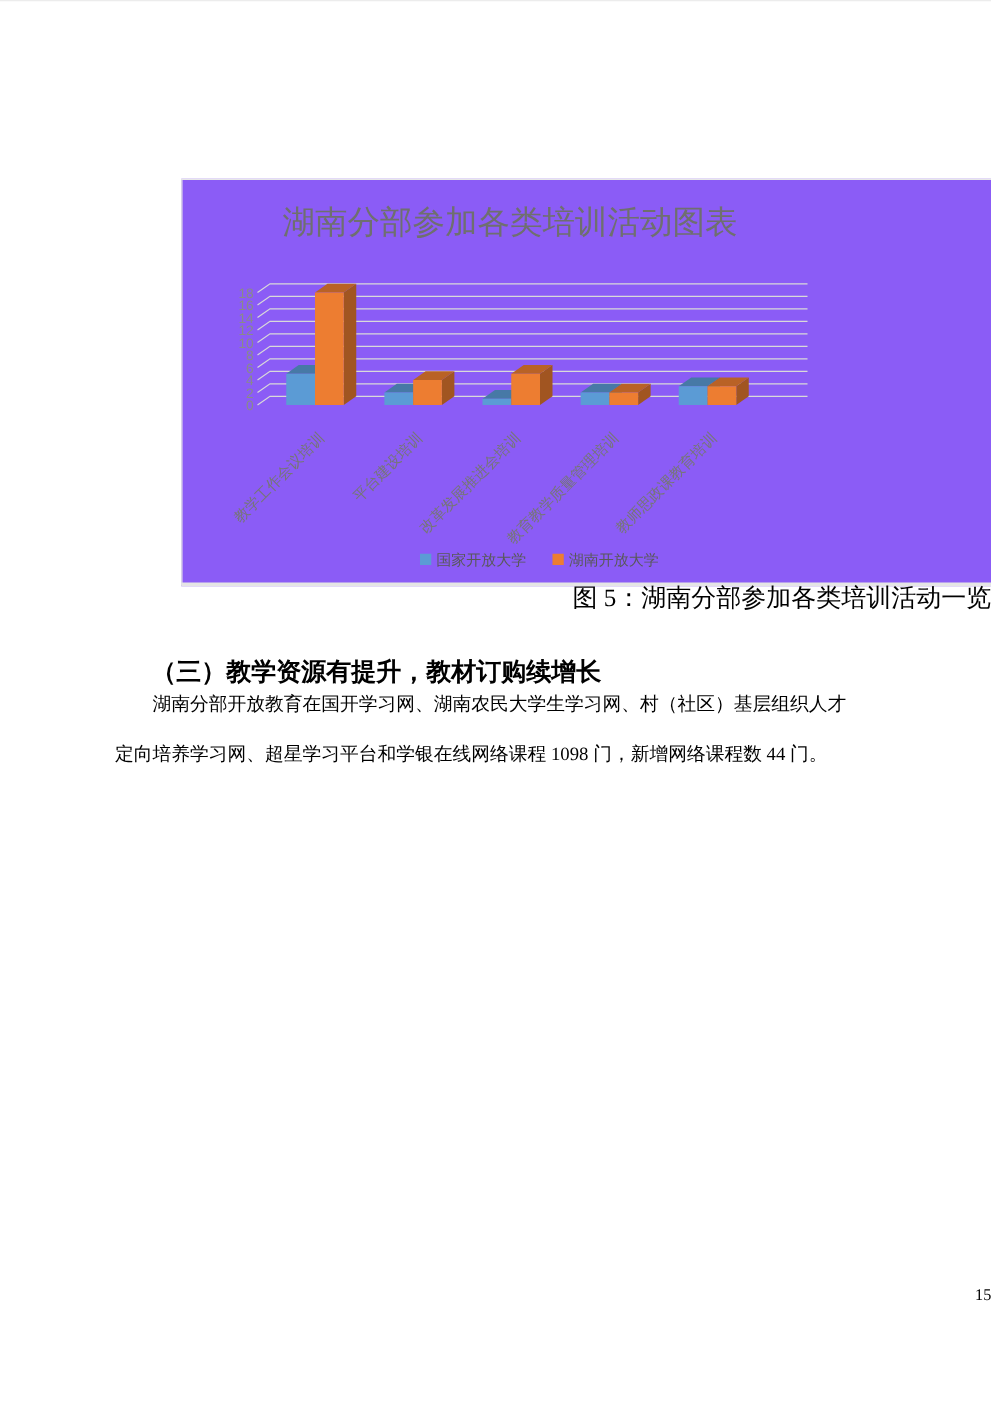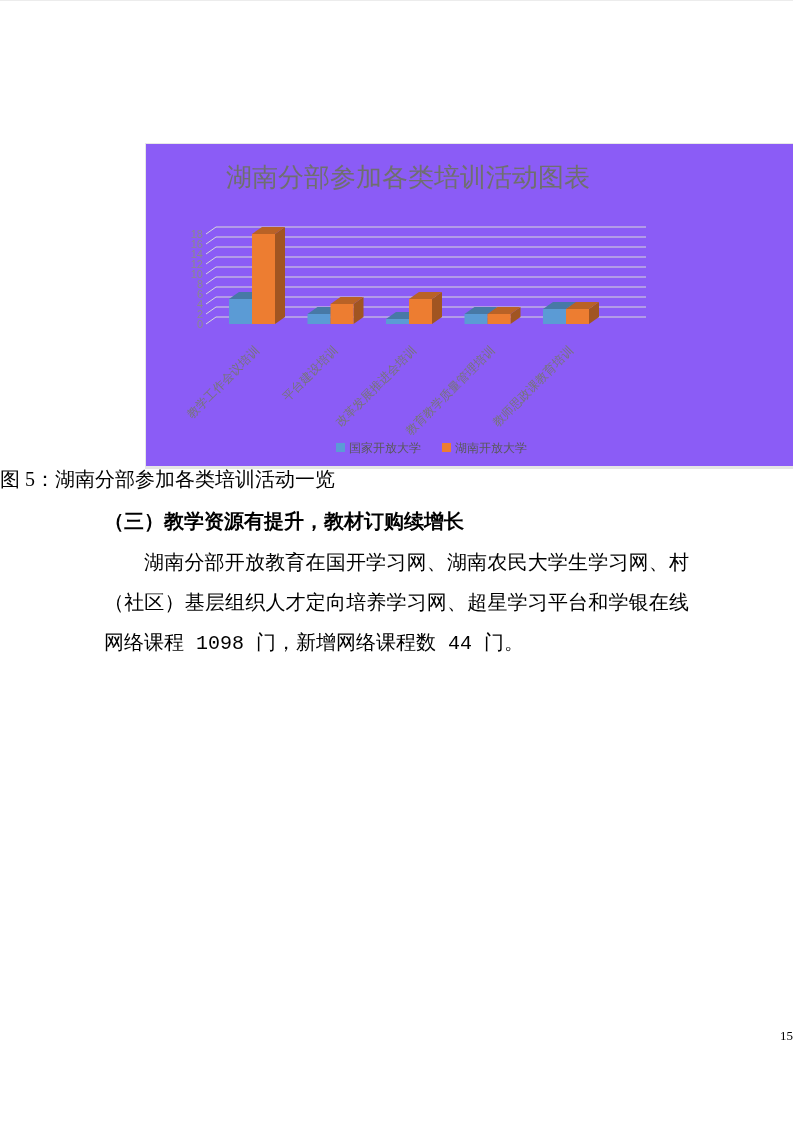--- a/index.html
+++ b/index.html
@@ -9,31 +9,30 @@
   }
   .page{position:absolute;inset:0;border-top:1px solid #ececec;box-sizing:border-box;background:#fff;}
   .chart-frame{
     position:absolute;left:145px;top:142px;width:654px;height:326px;
     box-sizing:border-box;background:#8b5cf6;
     border:1px solid #e7e7e7;border-right:2px solid #eaeaea;border-bottom:3px solid #e5e5e5;
   }
   .chart-frame svg{display:block;font-family:"Liberation Sans","DejaVu Sans",sans-serif;}
   .caption{
     position:absolute;top:464px;left:0;width:793px;margin:0;
-    text-align:left;font-size:20px;line-height:28px;
+    text-align:right;font-size:20px;line-height:28px;
   }
   .heading{
-    position:absolute;top:505px;left:104px;width:600px;margin:0;
+    position:absolute;top:505px;left:104px;width:600px;margin:17px;
     font-size:20px;line-height:30px;font-weight:700;
   }
   .body-para{
-    position:absolute;left:104px;width:585px;margin:0;
-    font-size:20px;line-height:40px;text-align:justify;text-indent:2em;
+    position:absolute;left:92px;width:585px;margin:0;
+    font-size:15px;line-height:40px;text-align:justify;text-indent:2em;
     word-break:break-all;
-    font-family:Liberation Mono, monospace;
   }
   .para-1{top:543px;}
   .para-2{top:670px;}
   .page-number{
     position:absolute;top:1026px;left:0;width:793px;
     text-align:right;font-size:13px;line-height:18px;
   }
 </style>
 </head>
 <body>

